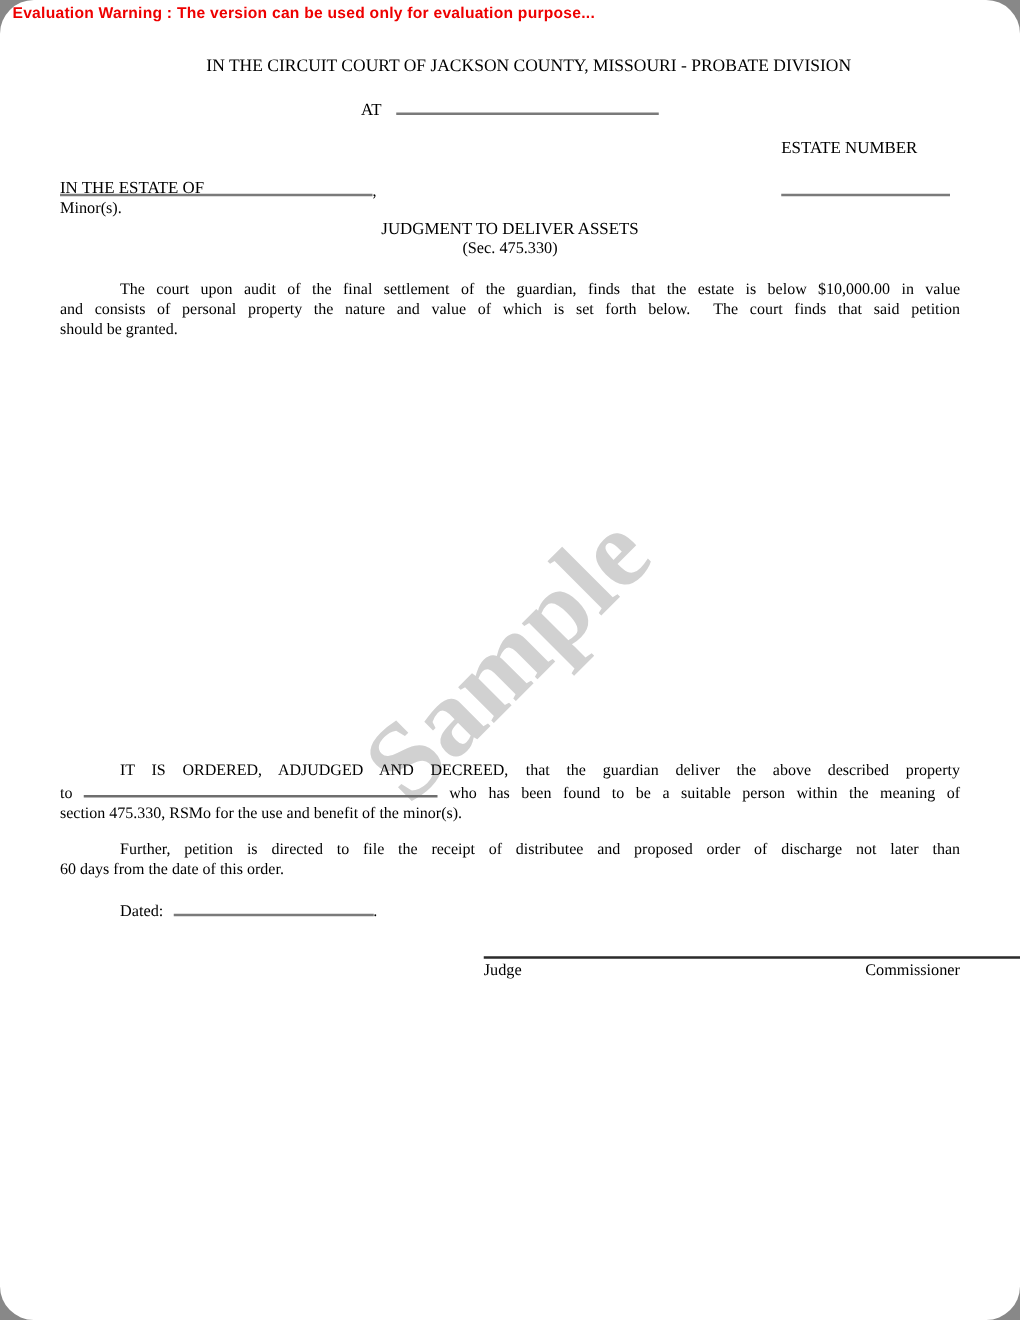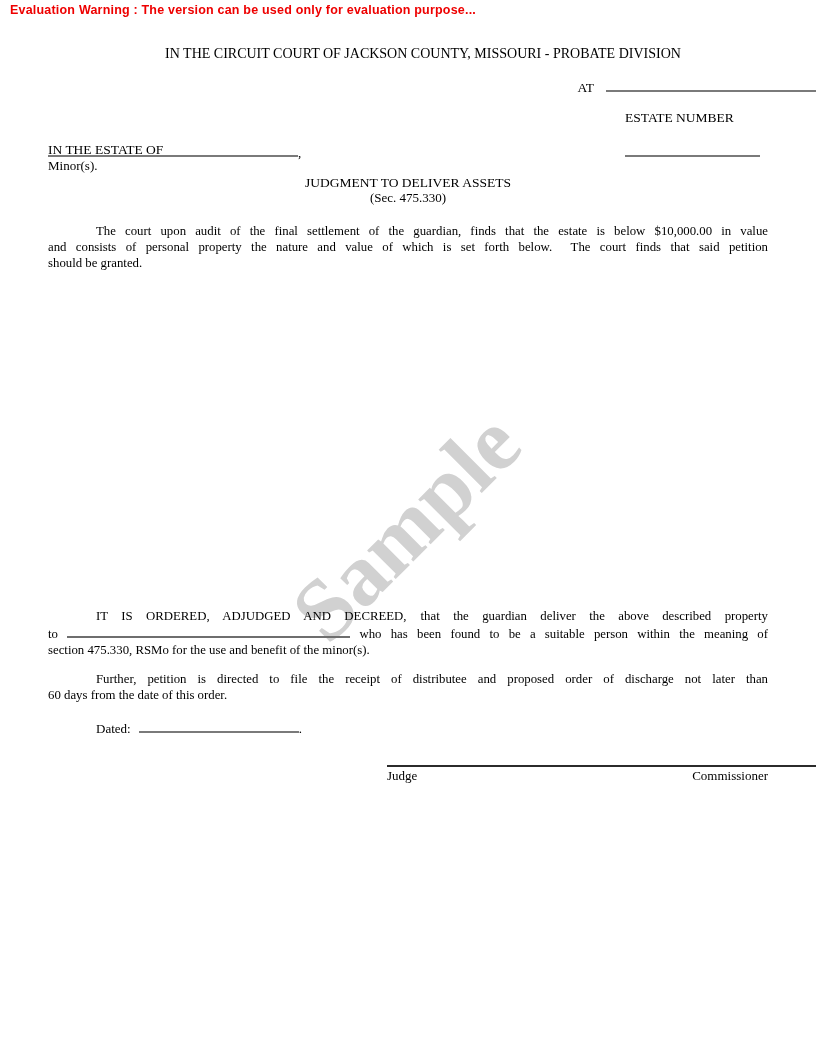--- a/index.html
+++ b/index.html
@@ -5,20 +5,21 @@
   html, body { margin: 0; padding: 0; background: #888; }
   .page {
     position: relative;
     width: 816px;
     height: 1056px;
     margin: 0 auto;
     background: #ffffff;
     overflow: hidden;
     font-family: "Liberation Serif", serif;
     color: #000000;
+    border-radius: 27px;
   }
   .abs { position: absolute; }
 
   .warning {
     left: 10px; top: 3px;
     font-family: "Liberation Sans", sans-serif;
     font-weight: bold;
     font-size: 12.5px;
     color: #ee0000;
     letter-spacing: 0.2px;
@@ -28,21 +29,21 @@
   .court-heading {
     left: 0; top: 46px; width: 816px;
     text-align: center;
     font-size: 14px;
     z-index: 1;
     padding-left: 15px;
   }
 
   .at-row {
     left: 0; top: 78px; width: 816px;
-    text-align: right;
+    text-align: center;
     font-size: 13.5px;
     z-index: 1;
   }
   .blank {
     display: inline-block;
     border-bottom: 2px solid #7a7a7a;
     vertical-align: baseline;
   }
   .at-blank { width: 210px; height: 12px; margin-left: 12px; }
 

